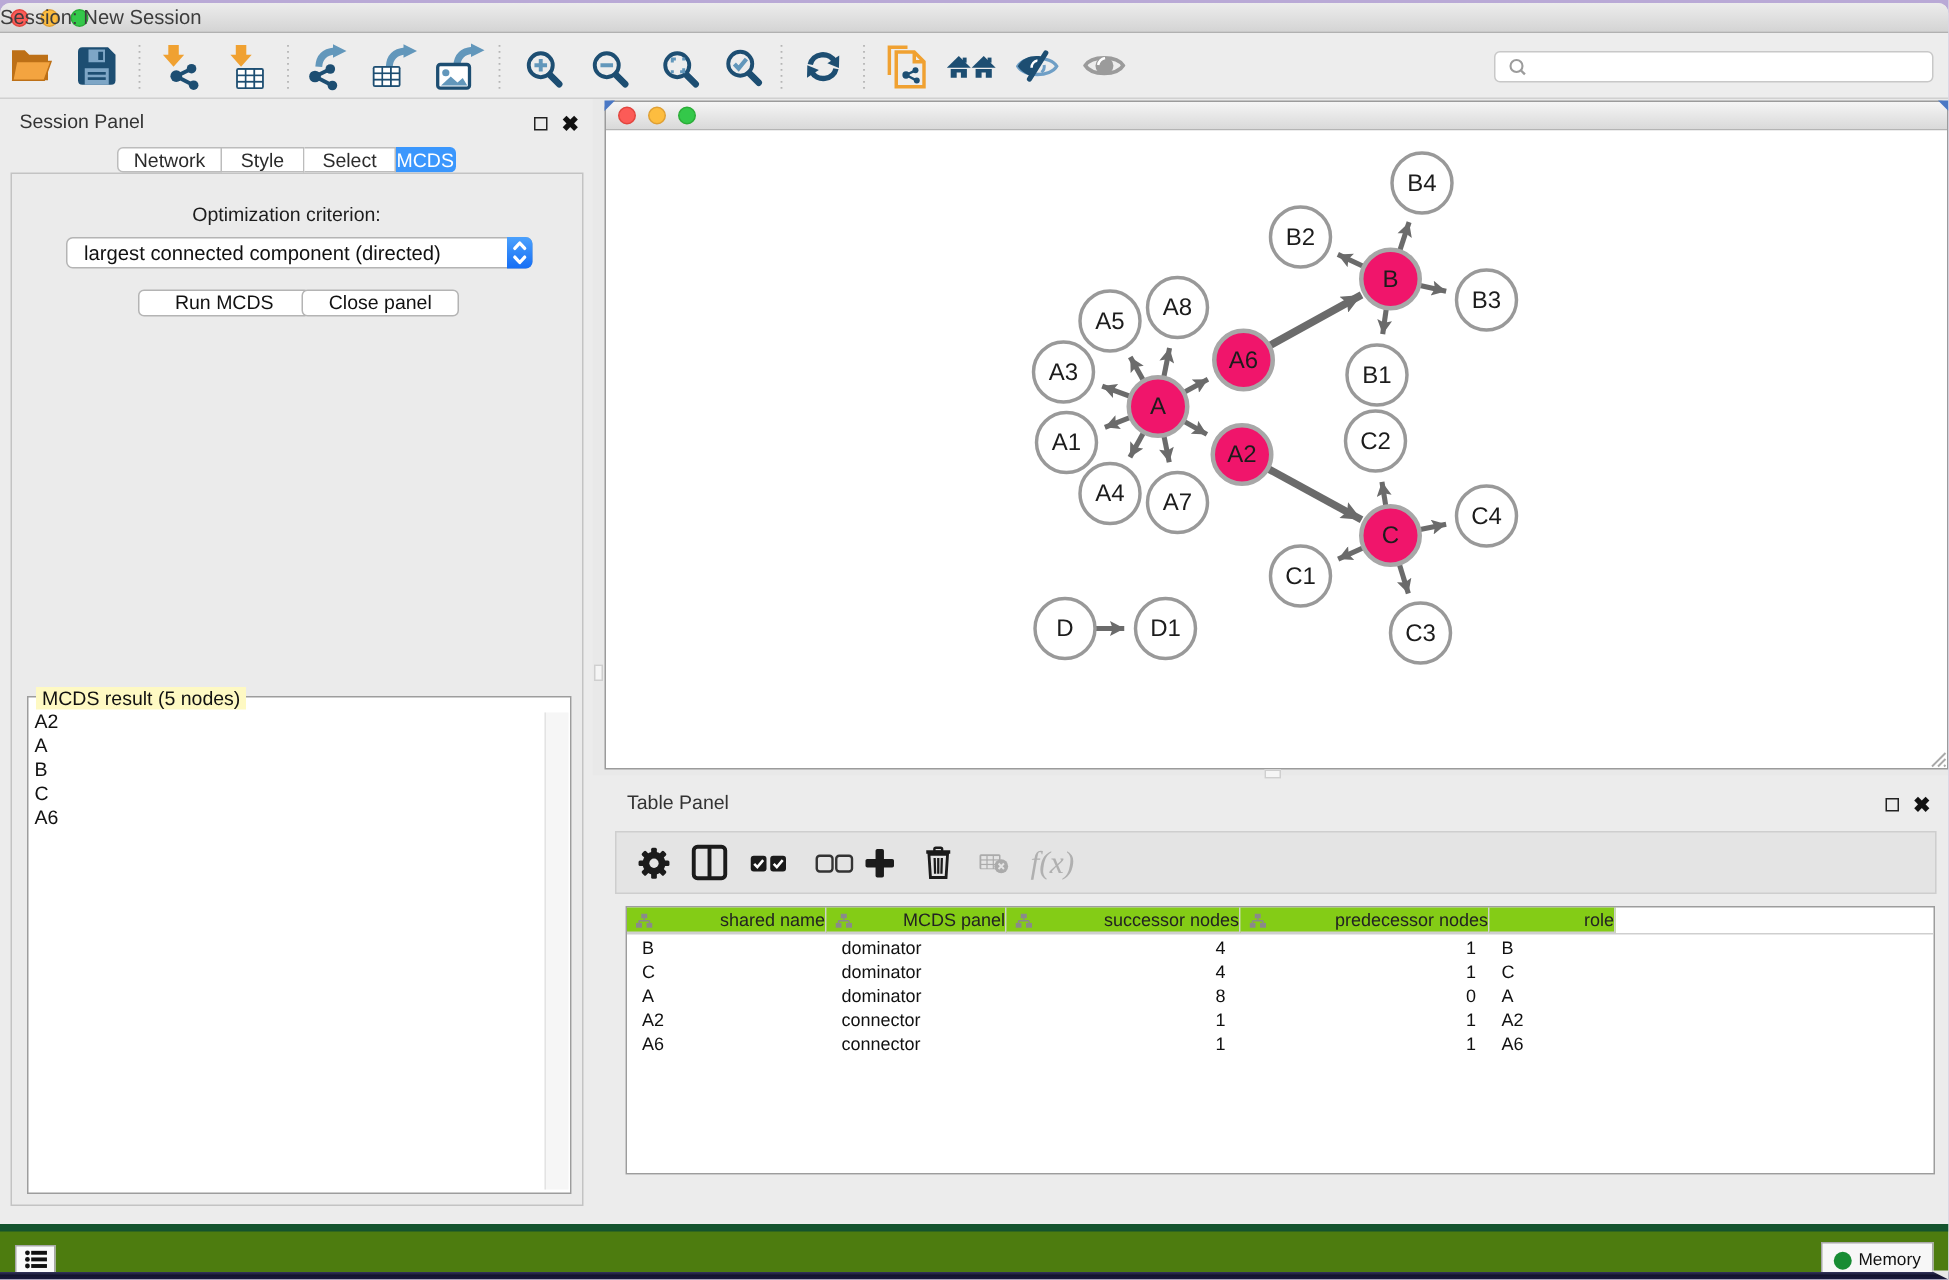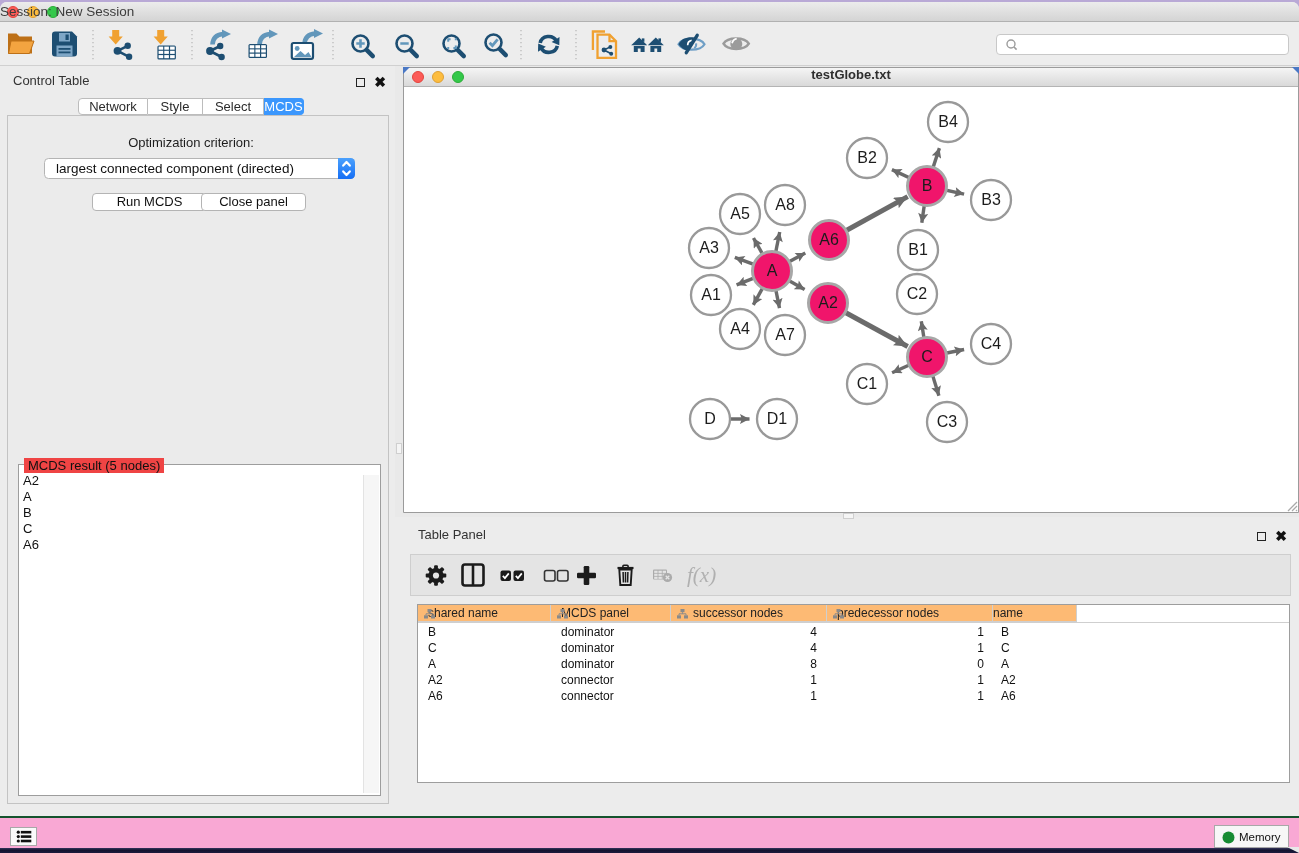--- a/index.html
+++ b/index.html
@@ -24,42 +24,42 @@
 .tabseg { position:absolute; display:flex; font-size:13px; }
 .tabseg .tab { background:#fff; border:1px solid #bcbcbc; border-left:none; color:#2b2b2b; text-align:center; display:flex; align-items:center; justify-content:center; }
 .tabseg .tab:first-child { border-left:1px solid #bcbcbc; border-radius:4px 0 0 4px; }
 .tabseg .tab:last-child { border-radius:0 4px 4px 0; }
 .tabseg .tab.sel { background:#3b97fd; border-color:#3b97fd; color:#fff; }
 #optlabel { position:absolute; left:0; top:69px; width:382px; text-align:center; font-size:13px; color:#1d1d1d; }
 #dropdown { position:absolute; left:44px; top:92px; width:311px; height:21px; background:#fff; border:1px solid #b4b4b4; border-radius:4.5px; font-size:13.5px; color:#111; line-height:19px; padding-left:11px; }
 #ddstep { position:absolute; right:-1px; top:-1px; width:17px; height:21px; border-radius:0 4.5px 4.5px 0; background:linear-gradient(#4ba1fd,#156ef5); }
 .btn { position:absolute; height:17.5px; background:#fff; border:1px solid #b4b4b4; border-radius:4px; font-size:13px; color:#111; text-align:center; line-height:16px; }
 #fieldset { position:absolute; left:18px; top:398px; width:363px; height:332px; border:1px solid #9d9d9d; background:#fff; }
-#fslegend { position:absolute; left:5px; top:-7px; background:#ef4444; padding:0 4px; font-size:13px; color:#111; }
+#fslegend { position:absolute; left:5px; top:-7px; background:#fef9c3; padding:0 4px; font-size:13px; color:#111; }
 #fslist { position:absolute; left:0; top:0; width:100%; height:100%; font-size:13px; color:#111; padding:8px 0 0 4px; line-height:16px; }
 #fsscroll { position:absolute; right:1px; top:10px; width:16px; height:318px; background:#f6f6f6; border-left:1px solid #e3e3e3; }
 
 
 #deskpane { position:absolute; left:395px; top:64px; width:904px; height:451px; background:#e9e9e9; }
 #netwin { position:absolute; left:8px; top:1px; width:896px; height:446px; border:1px solid #9b9b9b; border-radius:5px 5px 0 0; background:#fff; }
 #nw-titlebar { position:absolute; left:0; top:0; width:100%; height:19px; background:linear-gradient(#f5f5f5,#d9d9d9); border-bottom:1px solid #b4b4b4; border-radius:4px 4px 0 0; }
 #nw-title { position:absolute; top:-1px; width:100%; text-align:center; font-size:13px; font-weight:bold; color:#2e2e2e; }
 #graph { position:absolute; left:0; top:19px; }
 
 
 #tablepanel { position:absolute; left:395px; top:515px; width:904px; height:298px; background:#ececec; }
 #tp-title { position:absolute; left:23px; top:10px; font-size:13px; color:#333; }
 #tp-toolbar { position:absolute; left:15px; top:37px; width:881px; height:42px; background:#e4e4e4; border:1px solid #cecece; }
 #tbl { position:absolute; left:22px; top:87px; width:873px; height:179px; background:#fff; border:1px solid #9d9d9d; font-size:12px; color:#111; }
-.th { position:absolute; top:0; height:17px; background:#fdba74; border-right:1px solid #cfcfcf; border-bottom:1px solid #cfcfcf; font-size:12px; color:#222; text-align:left; line-height:16px; }
+.th { position:absolute; top:0; height:17px; background:#84cc16; border-right:1px solid #cfcfcf; border-bottom:1px solid #cfcfcf; font-size:12px; color:#222; text-align:right; line-height:16px; }
 .trow { position:absolute; left:0; width:100%; height:16px; }
 .td { position:absolute; line-height:16px; }
 
 
-#statusbar { position:absolute; left:0; top:814px; width:1299px; height:34px; background:#f9a8d4; border-top:2px solid #14532d; }
+#statusbar { position:absolute; left:0; top:814px; width:1299px; height:34px; background:#4d7c0f; border-top:5px solid #14532d; }
 .winicons { position:absolute; top:0; font-size:0; }
 .wi-float { display:inline-block; width:9px; height:9px; border:1.5px solid #222; }
 .wi-close { display:inline-block; margin-left:9px; color:#111; font-size:14px; font-weight:bold; }
 </style>
 </head>
 <body>
 <div id="app">
   <div id="titlebar">
     <div class="tl" style="left:6.8px; background:#fc5b57; border:1px solid #e2453e;"></div>
     <div class="tl" style="left:26.8px; background:#fdbd3f; border:1px solid #dfa034;"></div>
@@ -228,21 +228,21 @@
       </svg>
     <div id="searchbox">
         <svg width="28" height="19" style="position:absolute;left:2px;top:0">
           <circle cx="12" cy="9" r="4" fill="none" stroke="#9c9c9c" stroke-width="1.4"></circle>
           <line x1="15" y1="12" x2="17.6" y2="14.6" stroke="#9c9c9c" stroke-width="1.6"></line>
         </svg>
       </div>
   </div>
 
   <div id="cpanel">
-    <div id="cp-title">Control Table</div>
+    <div id="cp-title">Session Panel</div>
     <div class="winicons" style="right:9px; top:8px;"><span class="wi-float"></span><span class="wi-close">✖</span></div>
     <div id="cp-inner"></div>
     <div class="tabseg" style="left:78px; top:32px; height:17px;">
       <div class="tab" style="width:70px;">Network</div>
       <div class="tab" style="width:55px;">Style</div>
       <div class="tab" style="width:61px;">Select</div>
       <div class="tab sel" style="width:40px;">MCDS</div>
     </div>
     <div id="optlabel">Optimization criterion:</div>
     <div id="dropdown">largest connected component (directed)<div id="ddstep"><svg width="17" height="21">
@@ -270,21 +270,20 @@
           <g stroke="#a9a9a9" stroke-width="1.3">
             <line x1="3" y1="12" x2="12" y2="3"></line>
             <line x1="7" y1="12" x2="12" y2="7"></line>
             <line x1="11" y1="12" x2="12" y2="11"></line>
           </g>
         </svg>
         <div id="nw-titlebar">
         <div class="tl" style="left:7.5px; top:3.2px; background:#fc5b57; border:1px solid #e2453e;"></div>
         <div class="tl" style="left:27.5px; top:3.2px; background:#fdbd3f; border:1px solid #dfa034;"></div>
         <div class="tl" style="left:47.5px; top:3.2px; background:#34c84a; border:1px solid #2bad38;"></div>
-        <div id="nw-title">testGlobe.txt</div>
       </div>
       <svg id="graph" width="894" height="425" viewBox="0 0 894 425">
         <defs>
           <marker id="at" viewBox="0 0 10 10" refX="10" refY="5" markerWidth="10" markerHeight="10" orient="auto" markerUnits="userSpaceOnUse">
               <path d="M0.5,0 L10,5 L0.5,10 L2.3,5 z" fill="#6b6b6b"></path>
             </marker>
           <marker id="aT" viewBox="0 0 14 12" refX="14" refY="6" markerWidth="14" markerHeight="12" orient="auto" markerUnits="userSpaceOnUse">
               <path d="M0.5,0 L14,6 L0.5,12 L3,6 z" fill="#6b6b6b"></path>
             </marker>
         </defs>
@@ -452,21 +451,21 @@
             </g>
           </svg><span style="margin-left:22px">successor nodes</span></div>
         <div class="th" style="left:409px; width:166px;"><svg width="11" height="10" style="position:absolute;left:6px;top:4px">
             <g fill="#8a8a8a">
               <rect x="3.5" y="0" width="4" height="3.2"></rect>
               <rect x="0" y="6.3" width="4" height="3.2"></rect>
               <rect x="7" y="6.3" width="4" height="3.2"></rect>
               <path d="M5.5,3.2 L5.5,4.8 M2,4.8 L9,4.8 M2,4.8 L2,6.3 M9,4.8 L9,6.3" stroke="#8a8a8a" stroke-width="1" fill="none"></path>
             </g>
           </svg><span style="margin-left:10px">predecessor nodes</span></div>
-        <div class="th" style="left:575px; width:84px;"><span>name</span></div>
+        <div class="th" style="left:575px; width:84px;"><span>role</span></div>
         <div class="trow" style="top:19px">
           <div class="td" style="left:10px">B</div>
           <div class="td" style="left:143px">dominator</div>
           <div class="td" style="left:253px; width:146px; text-align:right">4</div>
           <div class="td" style="left:409px; width:157px; text-align:right">1</div>
           <div class="td" style="left:583px">B</div>
         </div>
         <div class="trow" style="top:35px">
           <div class="td" style="left:10px">C</div>
           <div class="td" style="left:143px">dominator</div>

